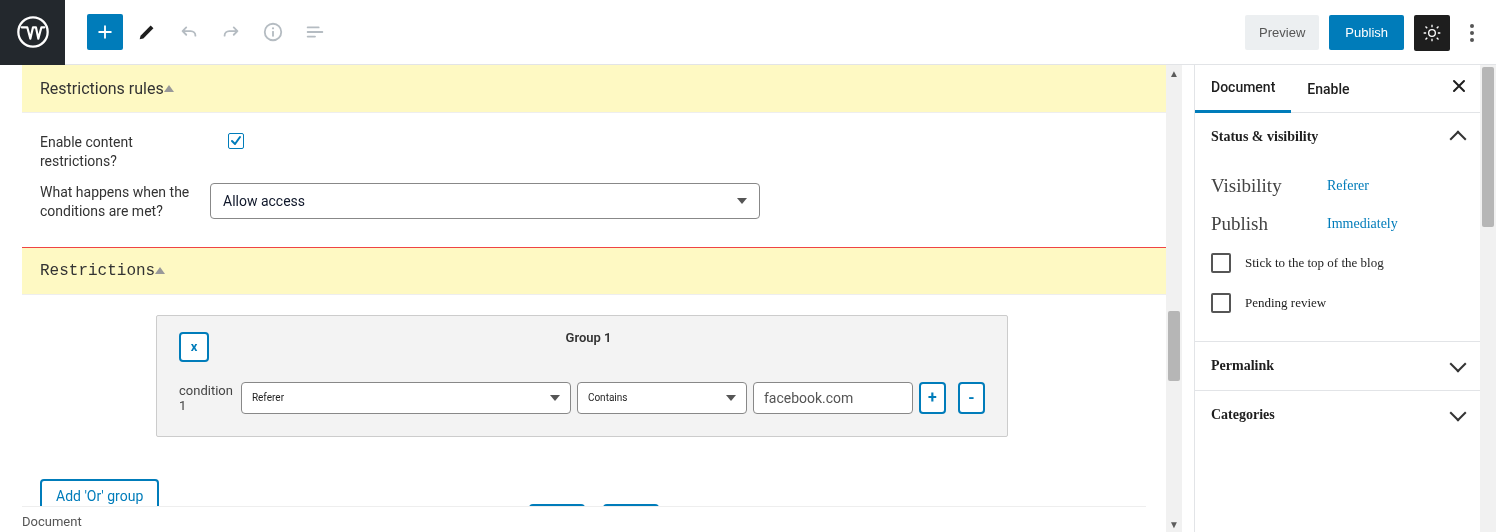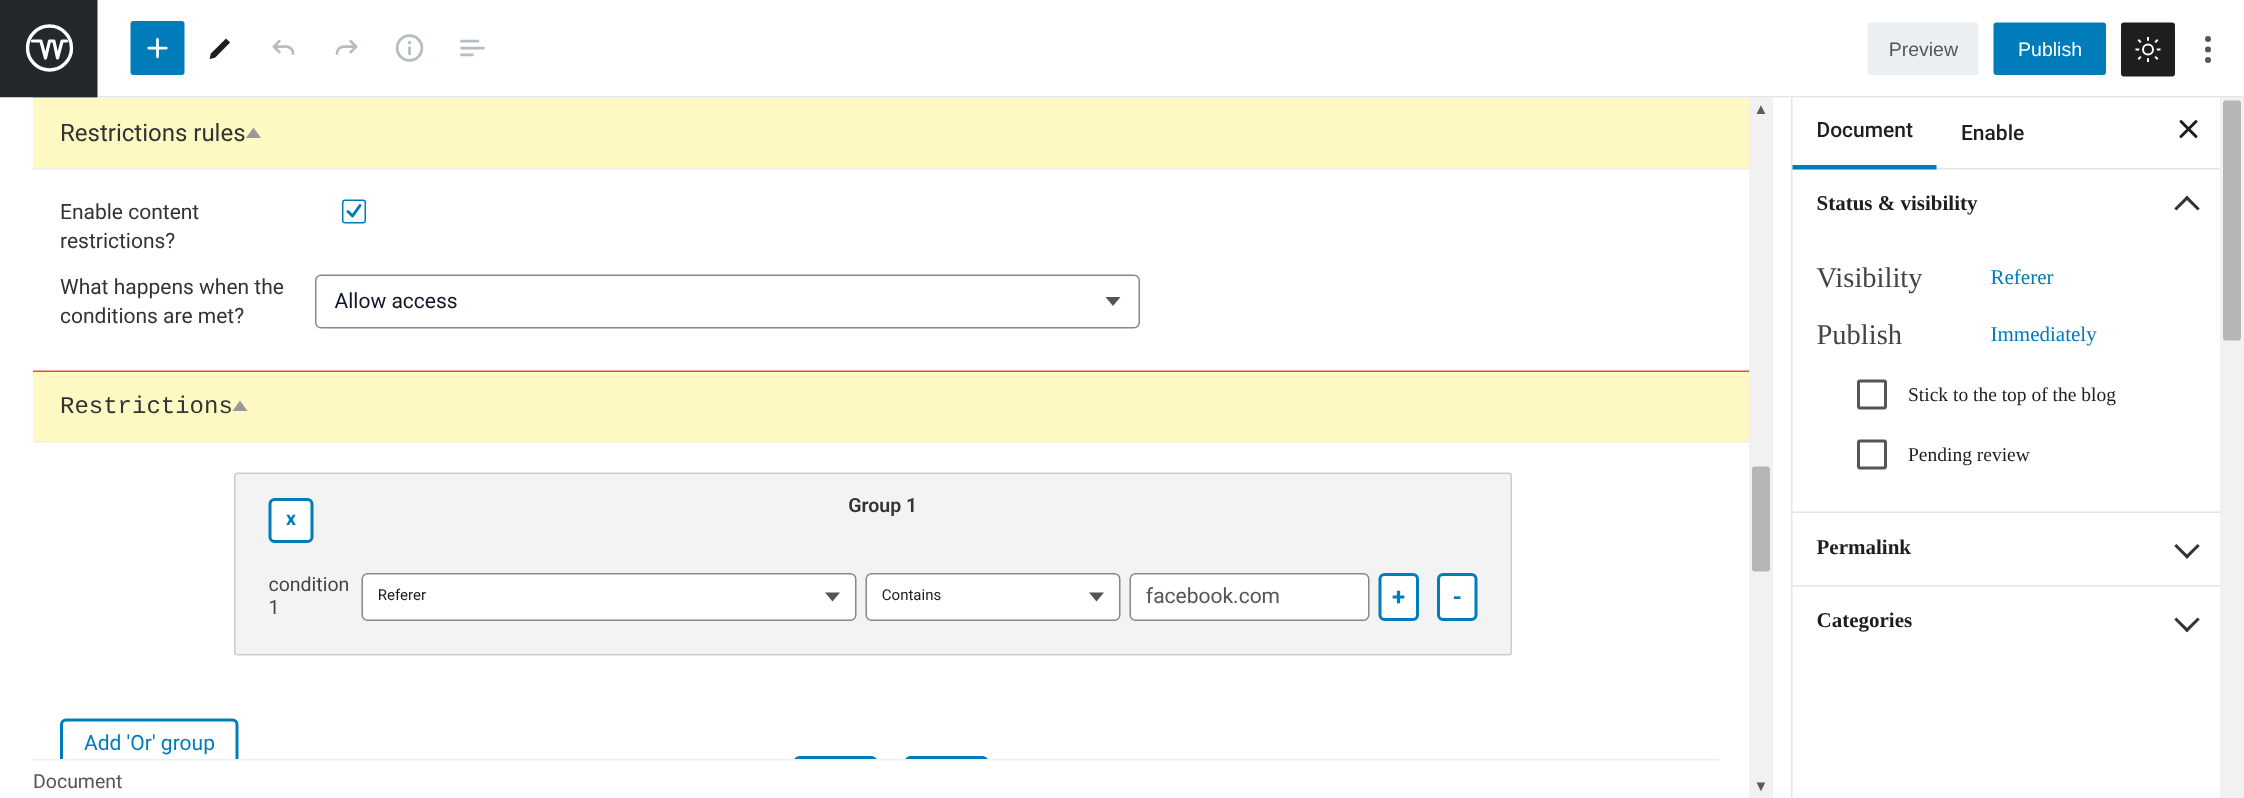--- a/index.html
+++ b/index.html
@@ -81,21 +81,21 @@
 
   .side-panel { border-bottom: 1px solid #e2e4e7; font-family: Liberation Serif, serif; }
   .sp-head { height: 48px; padding: 0 16px; display:flex; align-items:center; justify-content:space-between; cursor:pointer; }
   .sp-head .t { font-weight:600; font-size:14px; }
   .chev { width:12px; height:12px; border-right:2px solid #333; border-bottom:2px solid #333; transform: rotate(45deg); margin-top:-4px; }
   .chev.up { transform: rotate(-135deg); margin-top: 4px; }
   .sp-body { padding: 6px 16px 18px 16px; }
   .kv { display:flex; align-items:center; height: 38px; }
   .kv .k { flex: 0 0 116px; font-size: 19px; color:#444; }
   .kv .v { color: #007cba; font-size: 14px; cursor:pointer; }
-  .cb-row { display:flex; align-items:center; gap: 14px; height: 40px; margin-left: 27px; }
+  .cb-row { display:flex; align-items:center; gap: 14px; height: 40px; }
   .cb { width: 20px; height:20px; border: 2px solid #555; border-radius: 2px; background:#fff; cursor:pointer; }
 
   .side-sb { flex: 0 0 16px; background:#f1f1f1; position:relative; }
   .side-sb .thumb { position:absolute; left:2px; right:2px; background:#b6b6b6; border-radius:2px; }
 
   .breadcrumb { position:absolute; bottom: 0; left: 22px; height: 26px; display:flex; align-items:center; font-size: 13px; color:#555; background:#fff; border-top: 1px solid #eee; width: 1124px; padding-top:4px; }
 </style>
 </head>
 <body>
 

